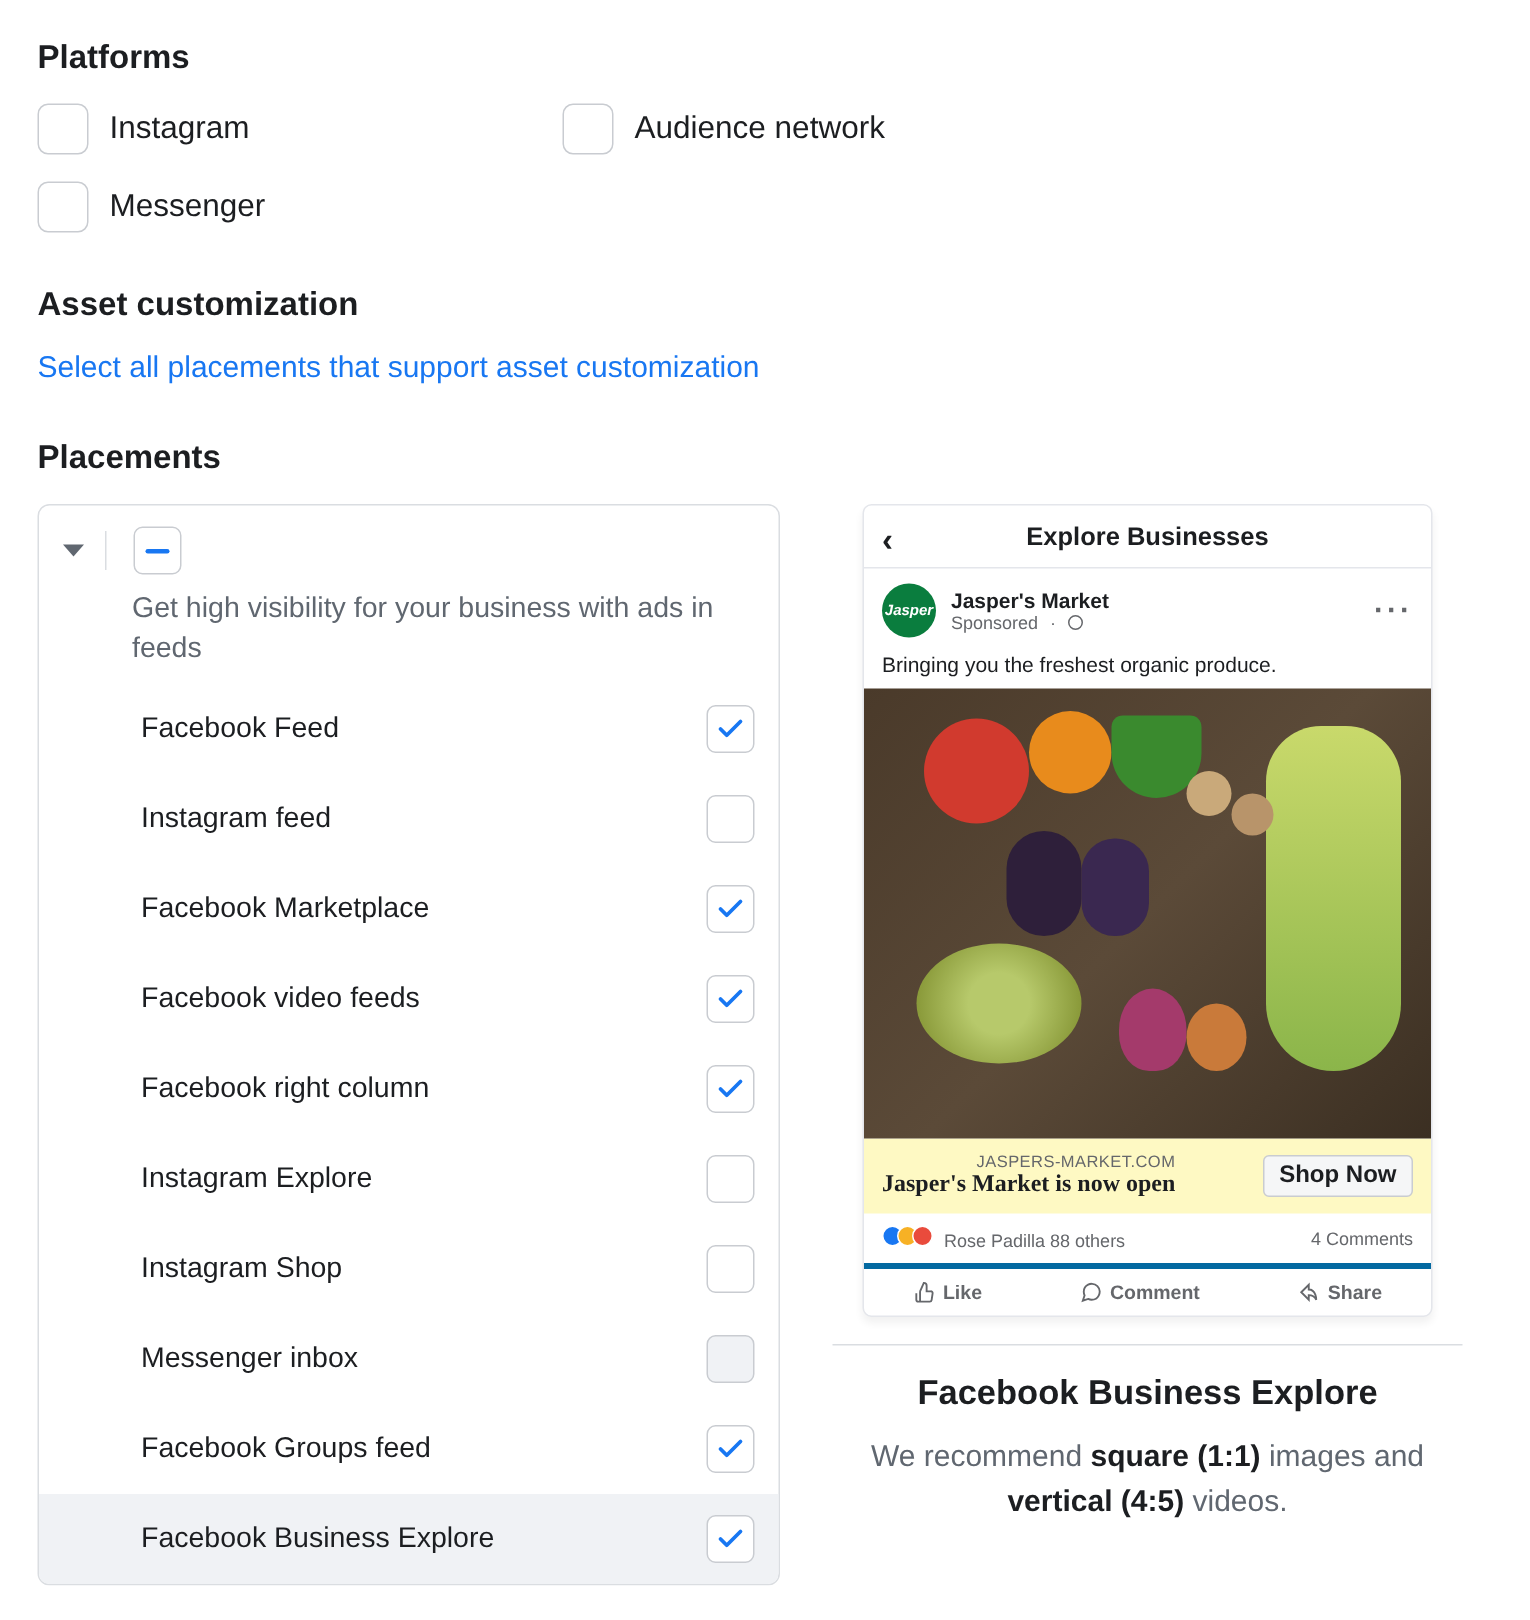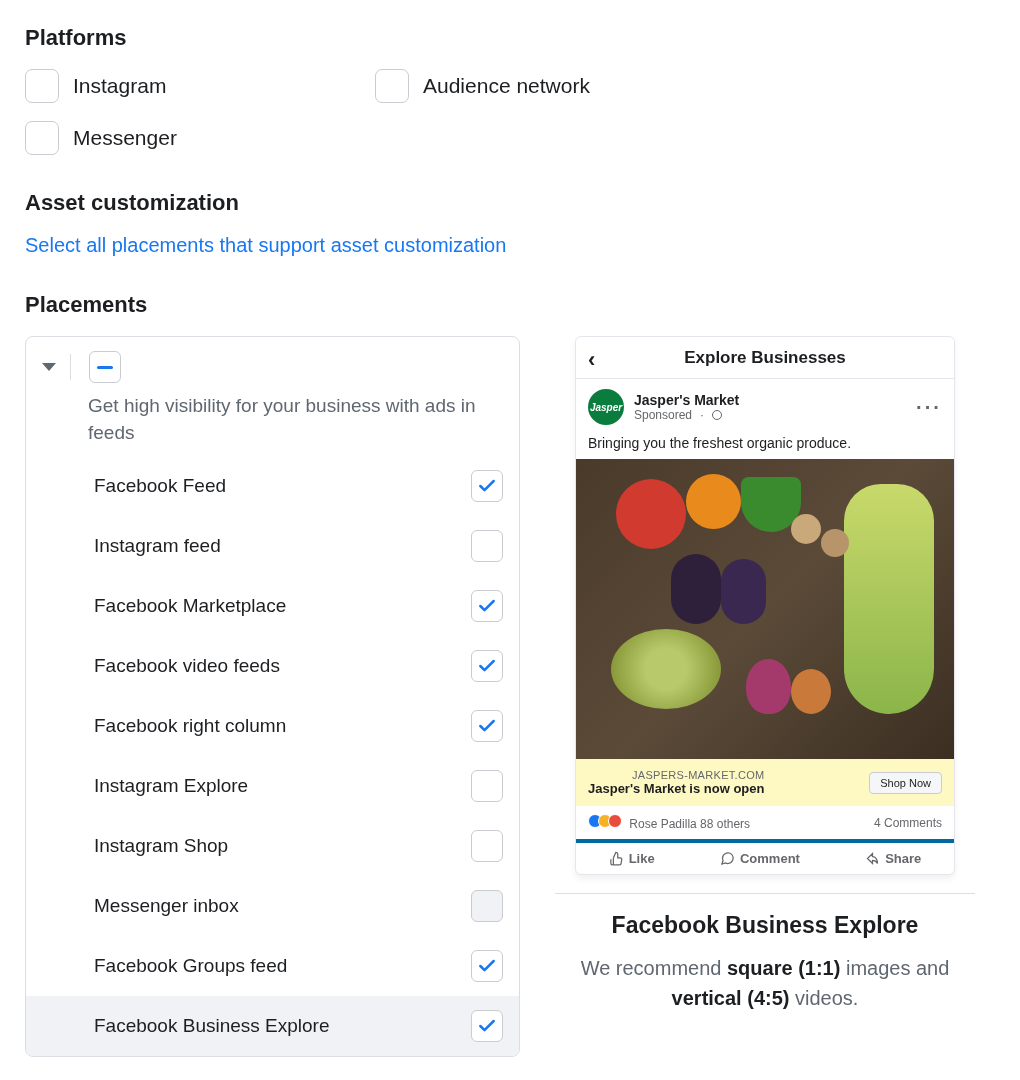--- a/index.html
+++ b/index.html
@@ -169,24 +169,24 @@
     width: 100%; height: 300px;
     background: linear-gradient(135deg,#4a3a2a 0%,#5b4a38 50%,#3b2f22 100%);
     position: relative; overflow:hidden;
   }
   .veg { position:absolute; border-radius:50%; }
   .post-cta {
     background:#fef9c3; padding:10px 12px;
     display:flex; align-items:center; justify-content:space-between;text-align:right;
   }
   .cta-text .domain { font-size:11px; color:#65676b; letter-spacing:0.3px;}
-  .cta-text .headline { font-size:13px; font-weight:700; color:#1c1e21;}
+  .cta-text .headline { font-size:16px; font-weight:700; color:#1c1e21;font-family:Liberation Serif, serif;}
   .shop-btn {
     border:1px solid #c9ccd1; background:#f5f6f7; border-radius:4px;
-    padding:4px 10px; font-size:11px; font-weight:400; cursor:pointer;
+    padding:4px 10px; font-size:16px; font-weight:700; cursor:pointer;
   }
   .post-engage {
     display:flex; justify-content:space-between; align-items:center;
     padding:8px 12px; font-size:12px; color:#65676b;
     border-bottom:4px solid #0369a1;
   }
   .reaction-icons { display:inline-flex; align-items:center; gap:-2px; margin-right:4px;}
   .ric { width:14px;height:14px;border-radius:50%;display:inline-block;border:1px solid #fff;}
   .post-actions {
     display:flex; justify-content:space-around; padding:8px 0;

